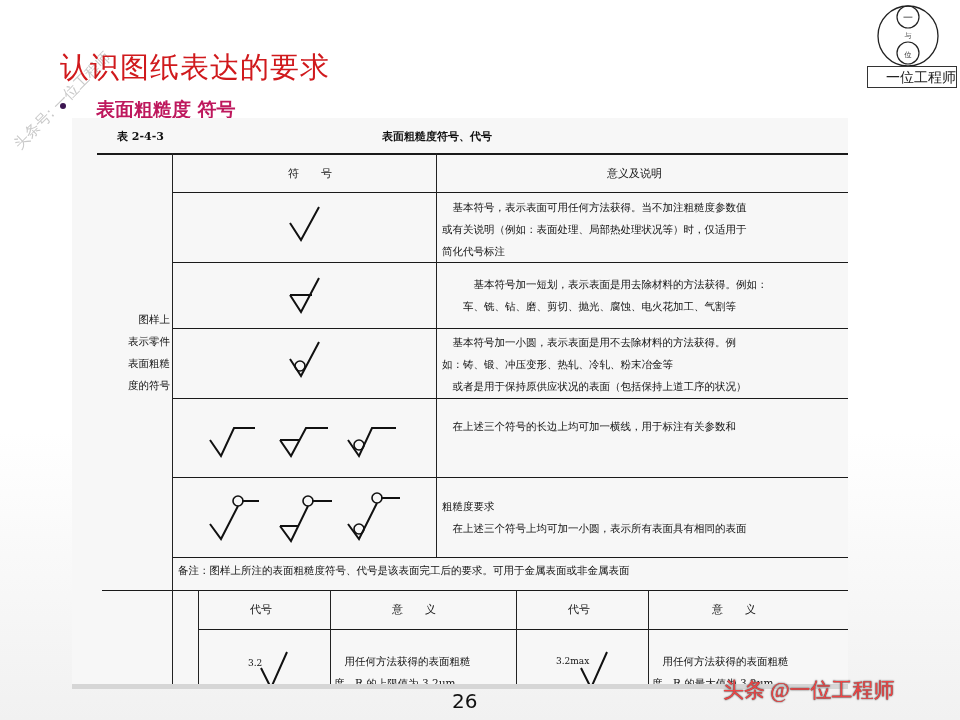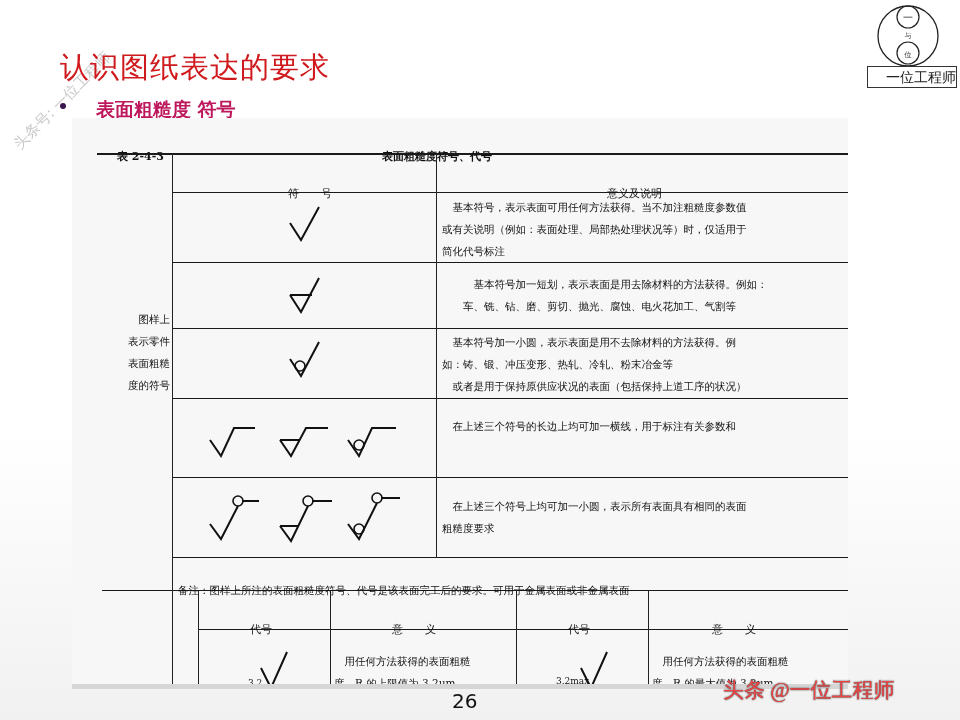--- a/index.html
+++ b/index.html
@@ -12,21 +12,21 @@
   .logo { position:absolute; left:862px; top:2px; width:92px; height:86px; }
   .logo-box { position:absolute; left:867px; top:66px; width:88px; height:20px; border:1px solid #333; background:#fff;
     font-family:"DejaVu Serif", serif; font-size:14px; color:#222; text-align:right; line-height:20px; }
   .watermark-diag { position:absolute; left:2px; top:60px; transform:rotate(-45deg); transform-origin:left top;
     font-size:15px; color:#c9c9c9; white-space:nowrap; top:140px; left:10px; }
   .scan { position:absolute; left:72px; top:118px; width:776px; height:570px; background:#f7f7f7; overflow:hidden; }
   .scan-bottom { position:absolute; left:72px; top:684px; width:776px; height:5px; background:#d6d6d6; }
   .hline { position:absolute; height:2px; background:#1a1a1a; }
   .hline.thin { height:1px; }
   .vline { position:absolute; width:1px; background:#222; }
-  .tt { position:absolute; font-family:"DejaVu Serif", serif; font-size:11px; color:#111; white-space:nowrap;margin-top:20px; }
+  .tt { position:absolute; font-family:"DejaVu Serif", serif; font-size:11px; color:#111; white-space:nowrap; }
   .tt.b { font-weight:bold; }
   .para { position:absolute; font-family:"DejaVu Serif", serif; font-size:10.5px; color:#111; line-height:22px; }
   .sym { position:absolute; }
   .page-num { position:absolute; left:452px; top:689px; font-size:20px; color:#111; }
   .brand-wm { position:absolute; left:723px; top:676px; font-size:21px; color:#ef4444; text-shadow:0 0 2px #555, 0 0 1px #333; white-space:nowrap;font-family:Liberation Serif, serif; }
 </style>
 </head>
 <body>
 
 <div class="slide-bg"></div>
@@ -126,22 +126,22 @@
     <polyline points="78,42 89,57 106,22" fill="none" stroke="#111" stroke-width="2"></polyline>
     <line x1="78" y1="42" x2="97" y2="42" stroke="#111" stroke-width="2"></line>
     <circle cx="106" cy="17" r="5" fill="none" stroke="#111" stroke-width="1.6"></circle>
     <line x1="110" y1="17" x2="130" y2="17" stroke="#111" stroke-width="2"></line>
     <polyline points="146,40 157,55 175,19" fill="none" stroke="#111" stroke-width="2"></polyline>
     <circle cx="157" cy="45" r="5" fill="none" stroke="#111" stroke-width="1.6"></circle>
     <circle cx="175" cy="14" r="5" fill="none" stroke="#111" stroke-width="1.6"></circle>
     <line x1="179" y1="14" x2="198" y2="14" stroke="#111" stroke-width="2"></line>
   </svg>
   <div class="para" style="left:370px; top:377px; width:400px;">
+    <div>粗糙度要求</div>
     <div>　在上述三个符号上均可加一小圆，表示所有表面具有相同的表面</div>
-    <div>粗糙度要求</div>
   </div>
 
   <div class="tt" style="left:106px; top:446px; font-size:10.5px;text-align:right;">备注：图样上所注的表面粗糙度符号、代号是该表面完工后的要求。可用于金属表面或非金属表面</div>
 
   <div class="tt" style="left:178px; top:484px;">代号</div>
   <div class="tt" style="left:320px; top:484px;">意　　义</div>
   <div class="tt" style="left:496px; top:484px;">代号</div>
   <div class="tt" style="left:640px; top:484px;">意　　义</div>
 
   <div class="tt" style="left:176px; top:540px; font-size:9px;">3.2</div>

